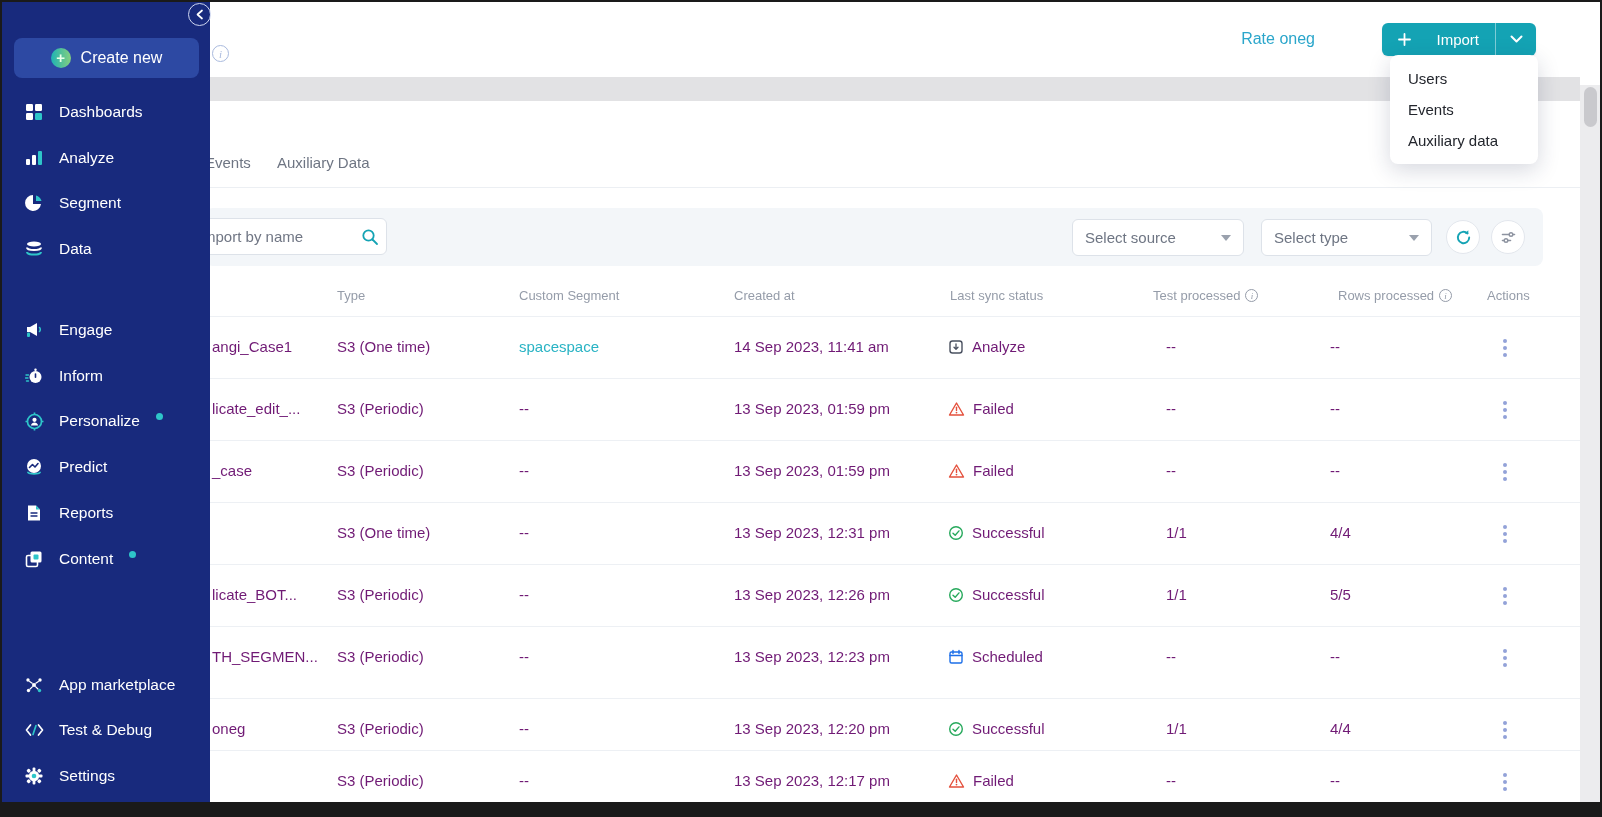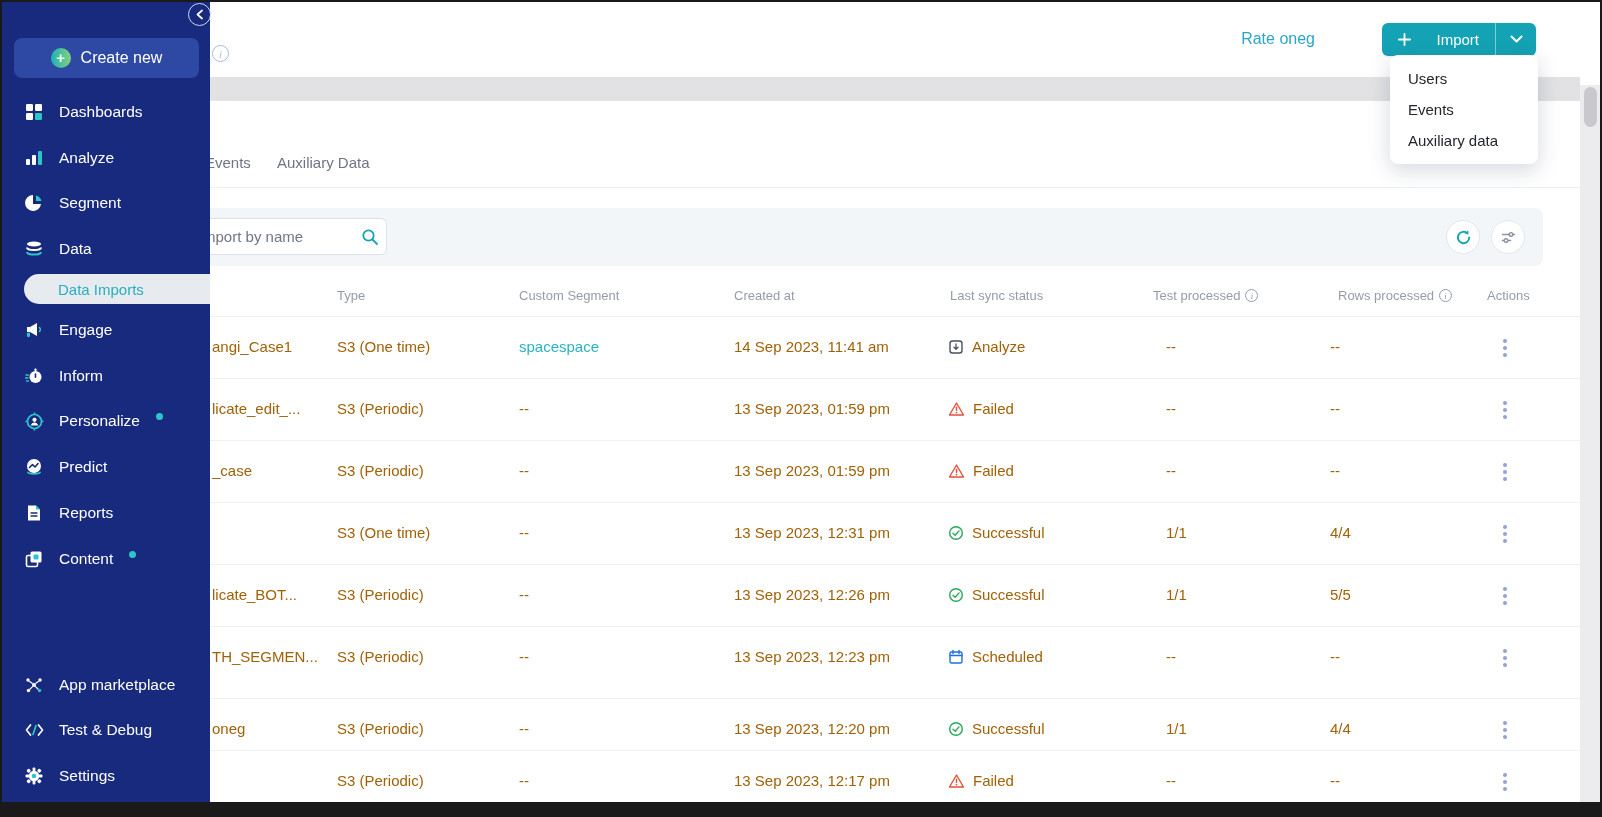--- a/index.html
+++ b/index.html
@@ -49,21 +49,21 @@
   .sel-caret { width:0; height:0; border-left:5px solid transparent; border-right:5px solid transparent; border-top:6px solid #9aa1ad; }
   .round-btn { position:absolute; top:12px; width:34px; height:34px; border-radius:50%; background:#fff;
     border:1px solid #e3e7ed; display:flex; align-items:center; justify-content:center; cursor:pointer; }
 
   
   .thead { position:absolute; left:0; top:274px; right:20px; height:40px; background:#fff; }
   .th { position:absolute; top:12px; font-size:13px; color:#959ca9; display:flex; align-items:center; gap:5px; }
   .th-info { width:13px; height:13px; border:1px solid #959ca9; border-radius:50%; font-size:9px; font-style:italic;
     font-family:"Liberation Serif",serif; display:flex; align-items:center; justify-content:center; }
   .trow { position:absolute; left:0; right:20px; height:62px; background:#fff; border-top:1px solid #edf0f4; }
-  .td { position:absolute; top:21px; font-size:15px; color:#a16207; white-space:nowrap; }
+  .td { position:absolute; top:21px; font-size:15px; color:#701a75; white-space:nowrap; }
   .td.link { color:#29b3c4; cursor:pointer; }
   .status { display:flex; align-items:center; gap:8px; }
   .kebab { position:absolute; left:1490px; top:17px; width:26px; height:28px; display:flex; flex-direction:column;
     align-items:center; justify-content:center; gap:3px; cursor:pointer; }
   .kebab i { width:4px; height:4px; border-radius:50%; background:#93a2d8; }
 
   
   .sidebar { position:absolute; left:0; top:0; width:208px; height:800px; background:#182a7d; z-index:50; }
   .collapse-btn { position:absolute; right:-1px; top:1px; width:23px; height:23px; border:1.5px solid #cdd5f0;
     border-radius:50%; color:#fff; display:flex; align-items:center; justify-content:center; font-size:14px; cursor:pointer; }
@@ -116,20 +116,28 @@
     <div class="filter-bar">
       <div class="search-wrap">
         <input class="search-input" value="" placeholder="Search import by name" style="">
         <span class="search-icon">
           <svg width="18" height="18" viewBox="0 0 18 18">
               <circle cx="7.5" cy="7.5" r="5.2" stroke="#14a3b4" stroke-width="1.8" fill="none"></circle>
               <path d="M11.5 11.5 16 16" stroke="#14a3b4" stroke-width="1.8" stroke-linecap="round"></path>
             </svg>
         </span>
       </div>
+      <div class="select-box" style="left:867px; width:172px;">
+        <span>Select source</span>
+        <span class="sel-caret"></span>
+      </div>
+      <div class="select-box" style="left:1056px; width:171px;">
+        <span>Select type</span>
+        <span class="sel-caret"></span>
+      </div>
       <div class="round-btn" style="left:1241px">
         <svg width="17" height="17" viewBox="0 0 17 17">
           <path d="M14.2 8.5a5.7 5.7 0 1 1-1.7-4.05" stroke="#14a3b4" stroke-width="1.9" fill="none" stroke-linecap="round"></path>
           <path d="M13.3 1.2v3.6h-3.6z" fill="#14a3b4"></path>
         </svg>
       </div>
       <div class="round-btn" style="left:1286px">
         <svg width="17" height="17" viewBox="0 0 17 17">
           <path d="M2.5 5.5h12M2.5 11.5h8" stroke="#8d93a0" stroke-width="1.6" stroke-linecap="round"></path>
           <circle cx="11" cy="5.5" r="1.8" fill="#fff" stroke="#8d93a0" stroke-width="1.4"></circle>
@@ -390,23 +398,20 @@
         <span class="ic">
             <svg width="18" height="18" viewBox="0 0 18 18">
               <ellipse cx="9" cy="4" rx="7" ry="2.6" fill="#fff"></ellipse>
               <path d="M2 7.5c0 1.4 3.1 2.6 7 2.6s7-1.2 7-2.6" stroke="#fff" stroke-width="2" fill="none"></path>
               <path d="M2 12c0 1.4 3.1 2.6 7 2.6s7-1.2 7-2.6" stroke="#2ec5c9" stroke-width="2" fill="none"></path>
             </svg>
           </span>
         <span>Data</span>
       </div>
 
-      <div class="subnav-pill">
-        <span>Data Imports</span>
-      </div>
 
       <div class="nav-item" style="top:318px">
         <span class="ic">
             <svg width="18" height="18" viewBox="0 0 18 18">
               <path d="M2 6h3l7-4v13l-7-4H2Z" fill="#fff"></path>
               <rect x="2" y="11.5" width="3" height="4.5" rx="1" fill="#2ec5c9"></rect>
               <path d="M14.5 6.5c1 .9 1 3.1 0 4" stroke="#2ec5c9" stroke-width="1.6" fill="none" stroke-linecap="round"></path>
             </svg>
           </span>
         <span>Engage</span>

